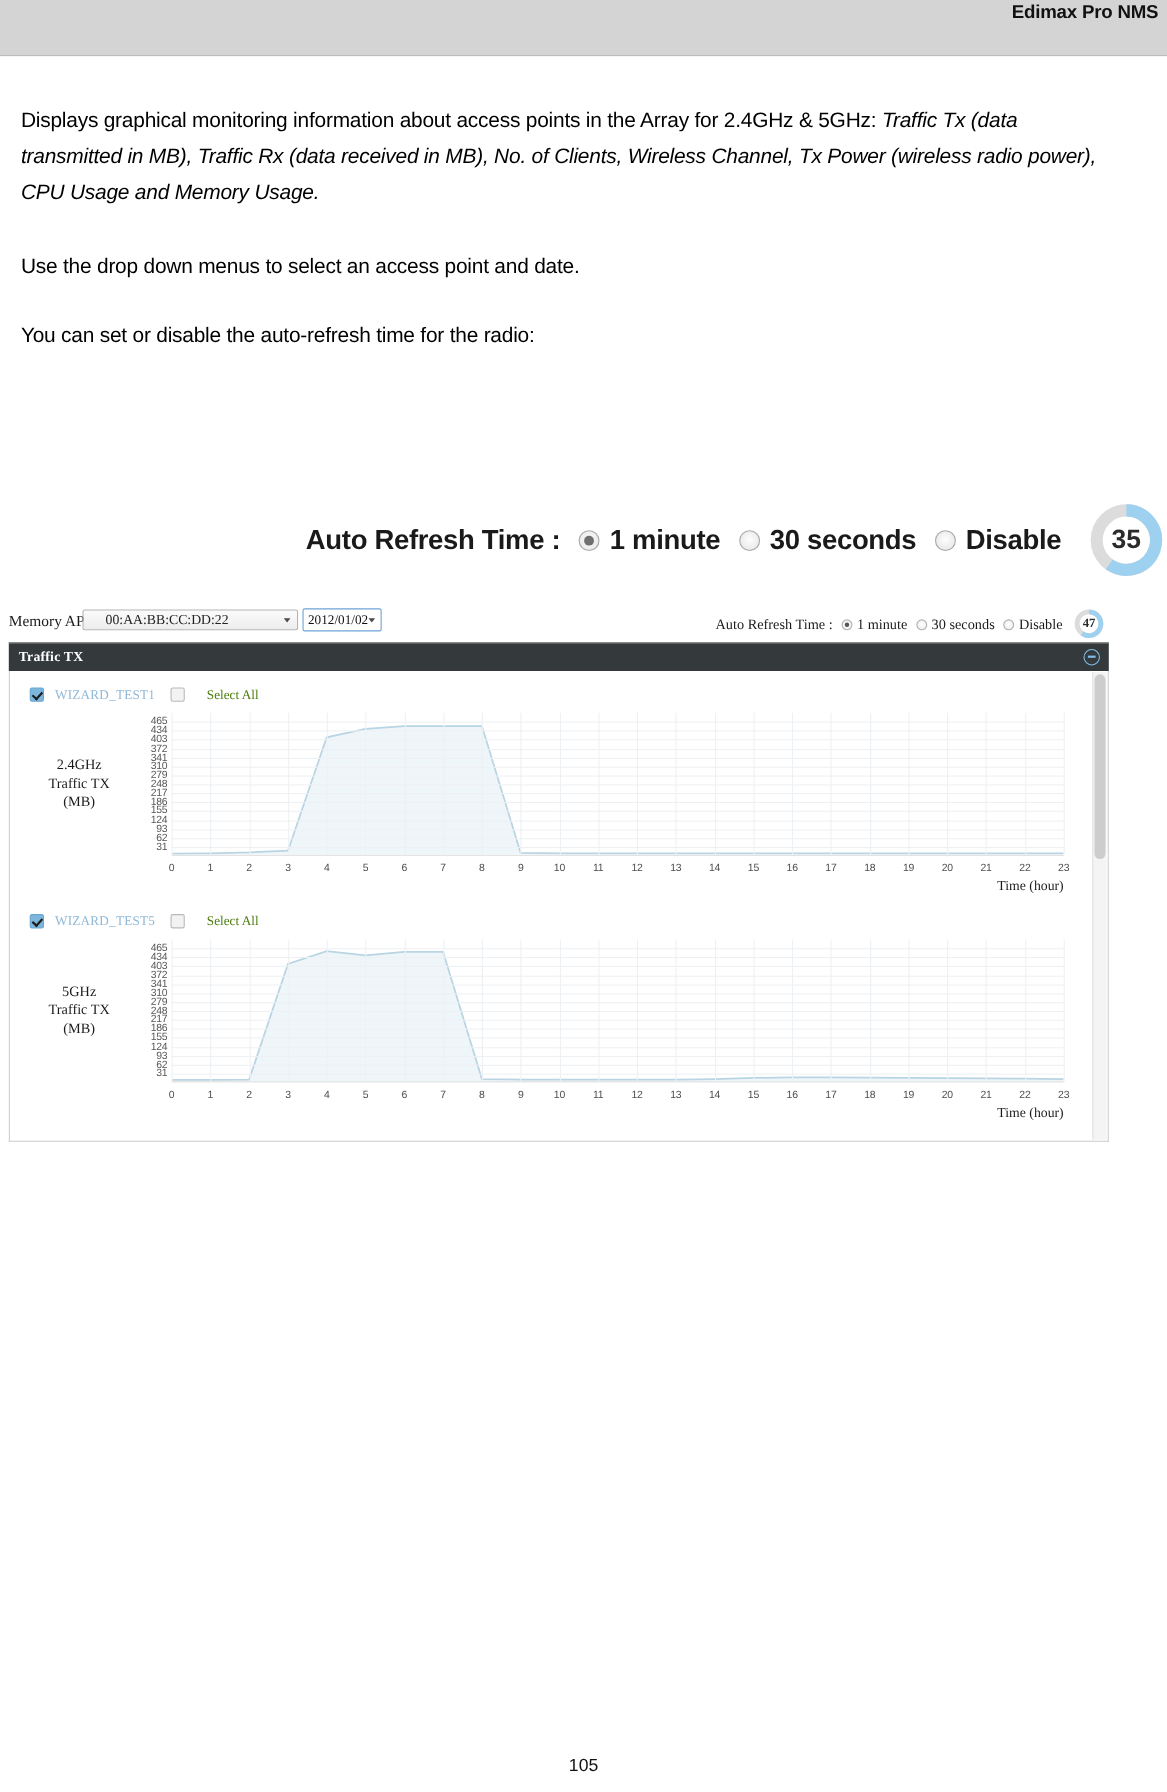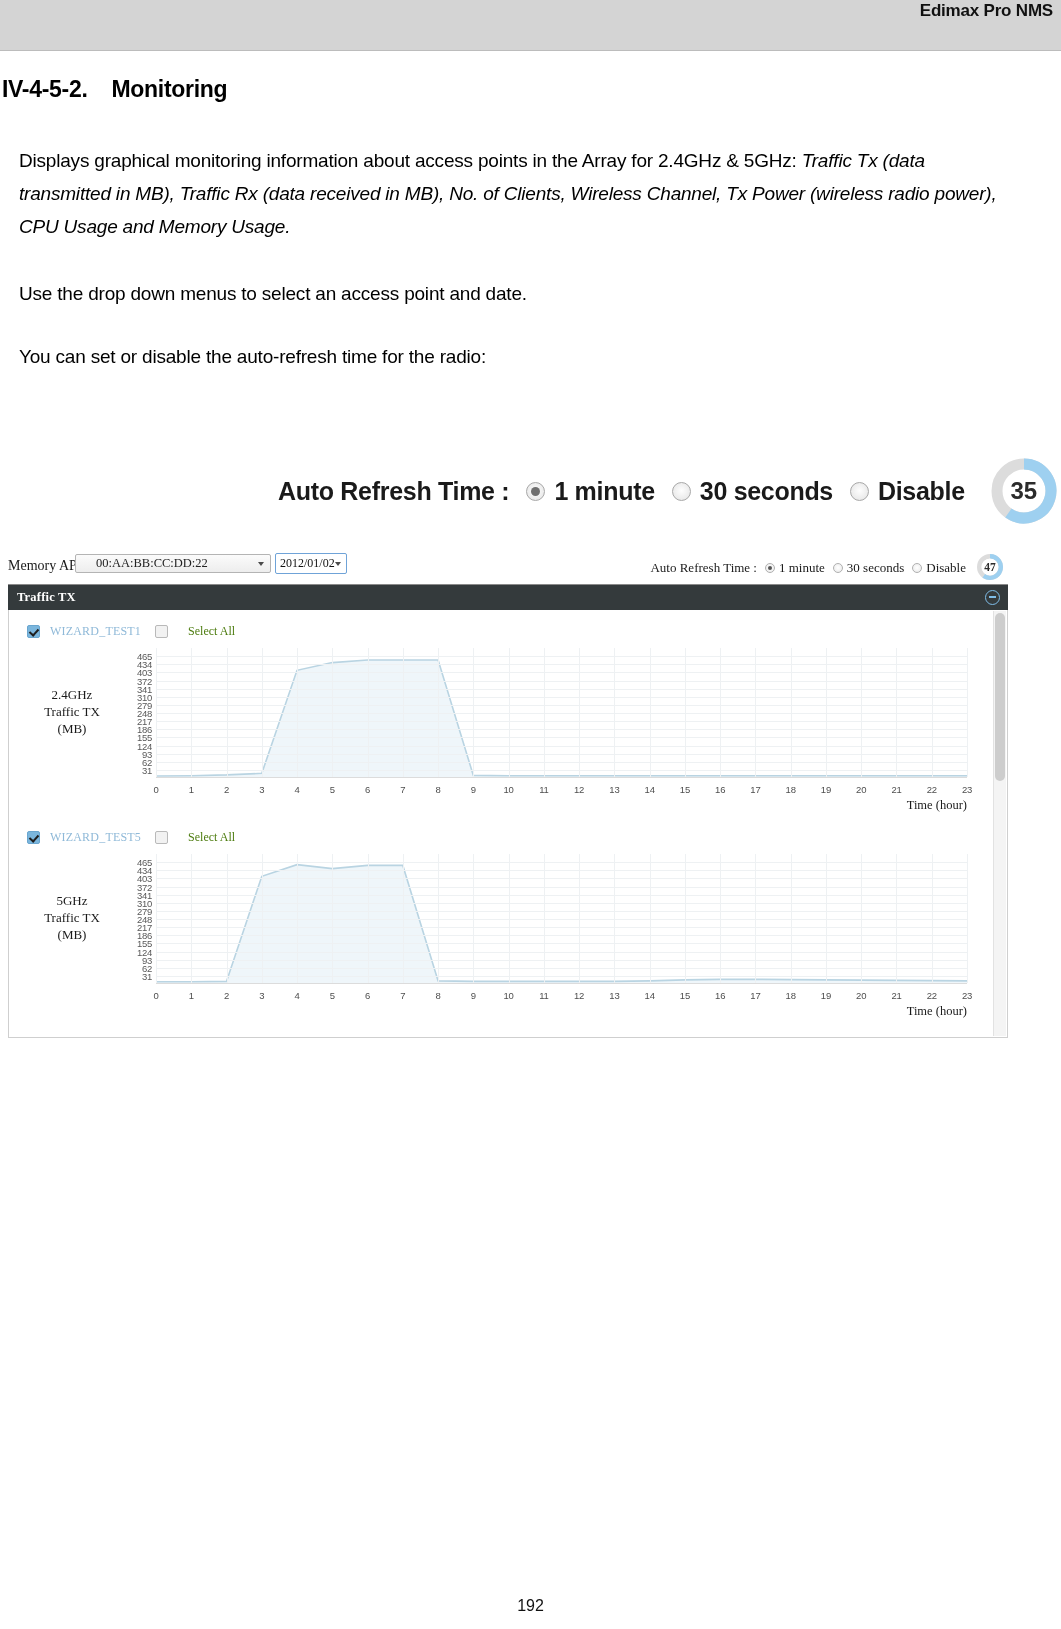--- a/index.html
+++ b/index.html
@@ -440,23 +440,20 @@
 </style>
 </head>
 <body>
 
 <div class="page-header">
   <div class="hdr-text">Edimax Pro NMS</div>
 </div>
 
 <div class="doc">
 
-  <h1 class="section-title">
-    <span class="num">IV-4-5-2.</span><span>Monitoring</span>
-  </h1>
 
   <p class="para p1">
     <span>Displays graphical monitoring information about access points in the Array for 2.4GHz &amp; 5GHz: </span><span class="ital">Traffic Tx (data transmitted in MB), Traffic Rx (data received in MB), No. of Clients, Wireless Channel, Tx Power (wireless radio power), CPU Usage and Memory Usage.</span>
   </p>
 
   <p class="para p2">Use the drop down menus to select an access point and date.</p>
 
   <p class="para p3">You can set or disable the auto-refresh time for the radio:</p>
 
 </div>
@@ -752,13 +749,13 @@
           <span style="left: 91.3043%;">21</span>
           <span style="left: 95.6522%;">22</span>
           <span style="left: 100%;">23</span>
         </div>
       <div class="x-title">Time (hour)</div>
     </div>
 
   </div>
 </div>
 
-<div class="page-number">192</div>
+<div class="page-number">105</div>
 
 </body></html>

